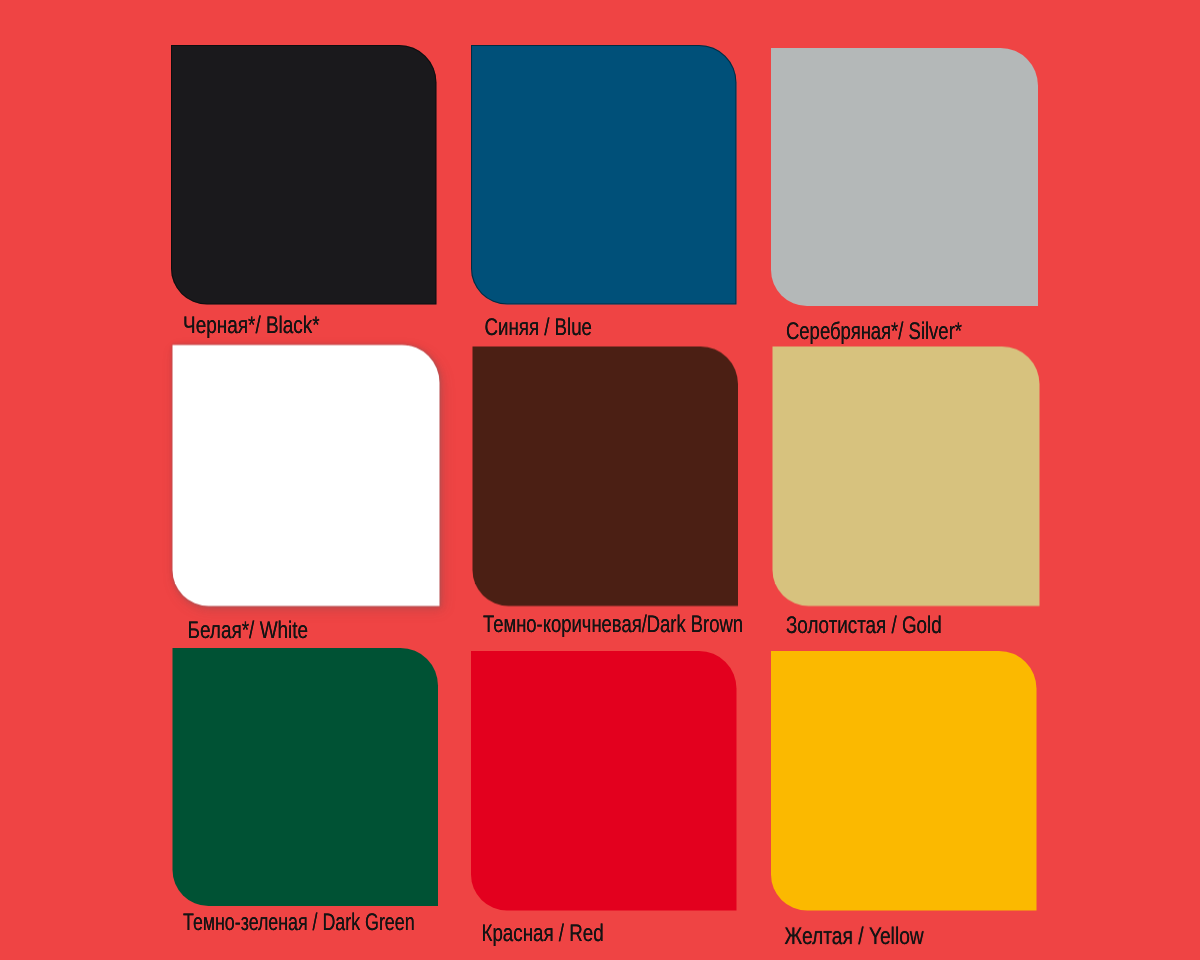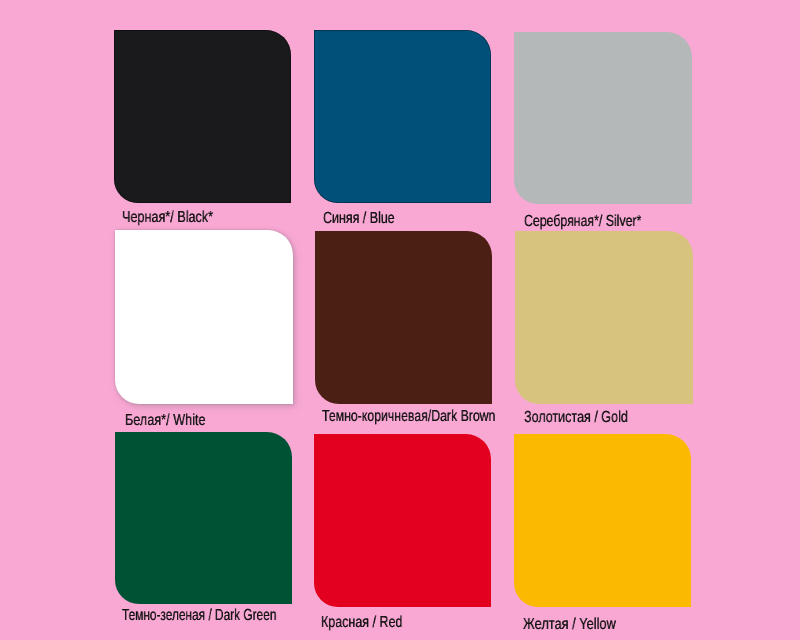--- a/index.html
+++ b/index.html
@@ -13,21 +13,21 @@
   }
   body {
     font-family: "Liberation Sans", sans-serif;
     -webkit-font-smoothing: antialiased;
     text-rendering: geometricPrecision;
   }
   #board {
     position: relative;
     width: 800px;
     height: 640px;
-    background: #f9a8d4;
+    background: #ef4444;
     overflow: hidden;
   }
 
   
   .swatch {
     position: absolute;
     
     border-radius: 0 25px 0 24px;
   }
   

